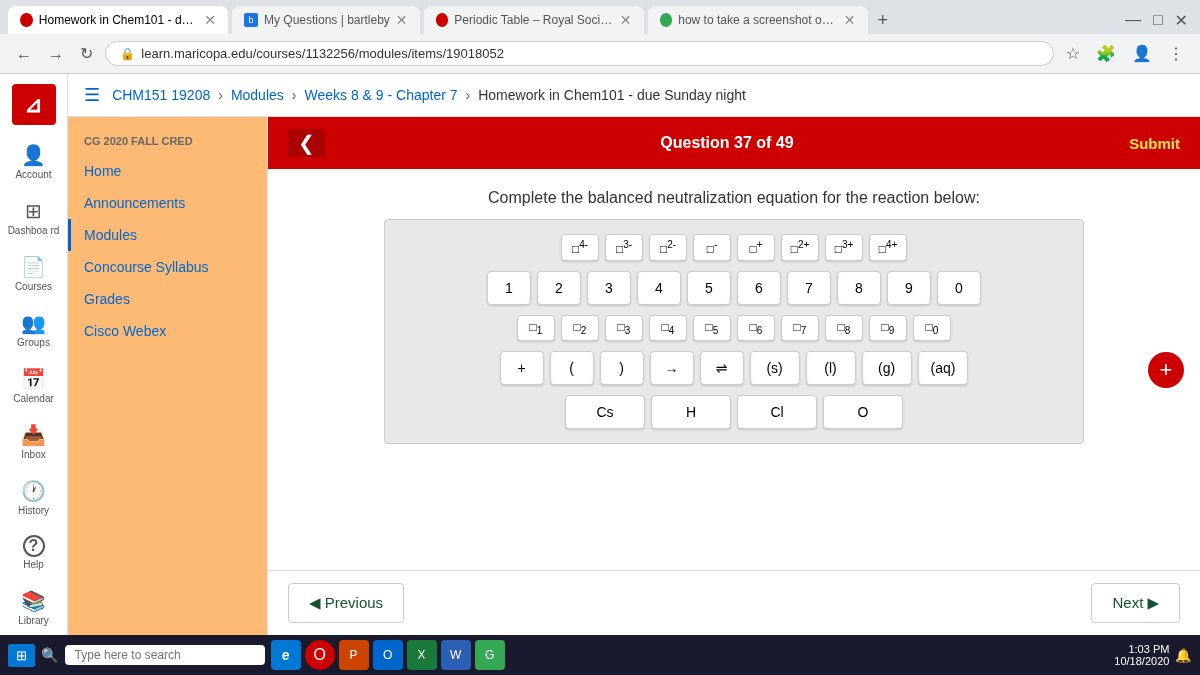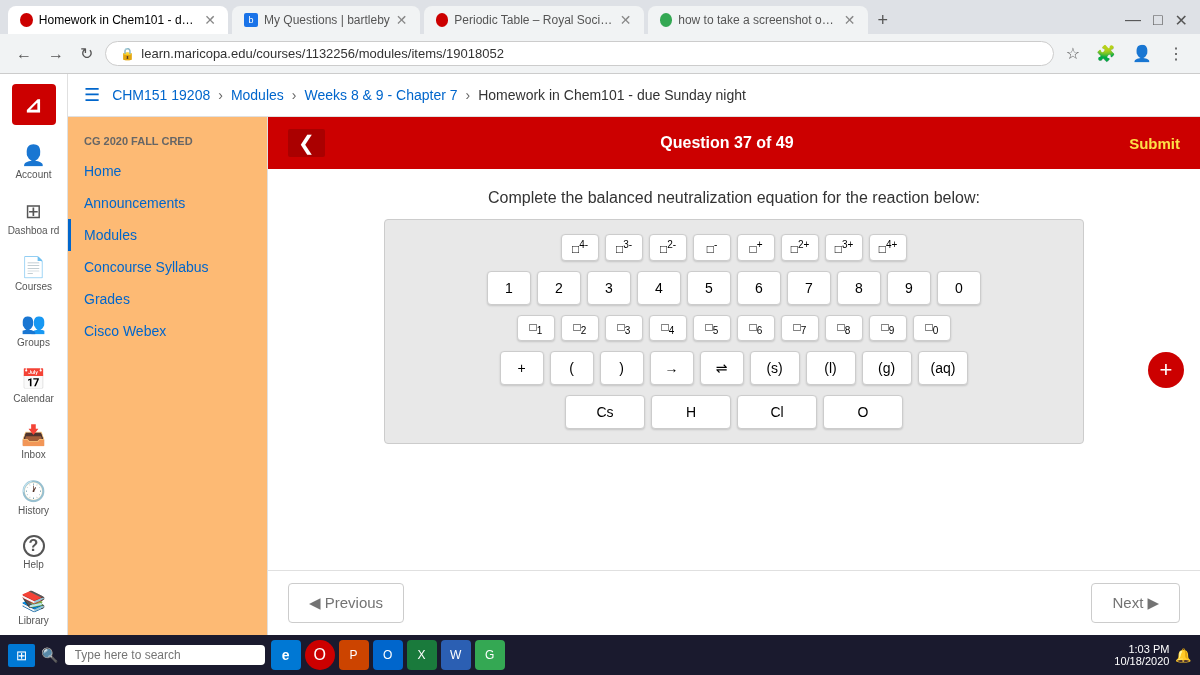--- a/index.html
+++ b/index.html
@@ -56,21 +56,21 @@
 
     .quiz-body { flex: 1; overflow-y: auto; padding: 20px 30px; background: #fff; position: relative; }
     .quiz-instruction { font-size: 16px; color: #333; margin-bottom: 12px; text-align: center; }
     .quiz-equation { font-size: 18px; color: #333; text-align: center; margin-bottom: 20px; font-style: italic; }
 
     
     .chem-keyboard { background: #e8e8e8; border: 1px solid #ccc; border-radius: 4px; padding: 14px; display: flex; flex-direction: column; gap: 10px; max-width: 700px; margin: 0 auto; }
     .keyboard-row { display: flex; gap: 6px; align-items: center; justify-content: center; flex-wrap: wrap; }
 
     .quiz-footer { display: flex; align-items: center; justify-content: space-between; padding: 12px 20px; border-top: 1px solid #e0e0e0; background: #fff; }
-    .nav-btn { background: white; border: 1px solid #ccc; border-radius: 4px; padding: 10px 20px; font-size: 15px; cursor: pointer; color: #737373; }
+    .nav-btn { background: white; border: 1px solid #ccc; border-radius: 4px; padding: 10px 20px; font-size: 15px; cursor: pointer; color: #14532d; }
 
     
     .red-plus-btn { position: absolute; right: 10px; top: 50%; transform: translateY(-50%); background: #cc0000; color: white; border: none; border-radius: 50%; width: 36px; height: 36px; font-size: 22px; cursor: pointer; display: flex; align-items: center; justify-content: center; }
 
     
     .taskbar { height: 40px; background: #1a1a2e; display: flex; align-items: center; padding: 0 8px; gap: 6px; }
     .taskbar-start { background: #0078d4; color: white; border: none; padding: 4px 8px; cursor: pointer; border-radius: 2px; }
     .taskbar-search { background: white; border: none; border-radius: 4px; padding: 3px 10px; font-size: 12px; width: 200px; }
     .taskbar-icons { display: flex; gap: 4px; align-items: center; }
     .taskbar-icon { width: 30px; height: 30px; border-radius: 4px; display: flex; align-items: center; justify-content: center; font-size: 16px; cursor: pointer; }

